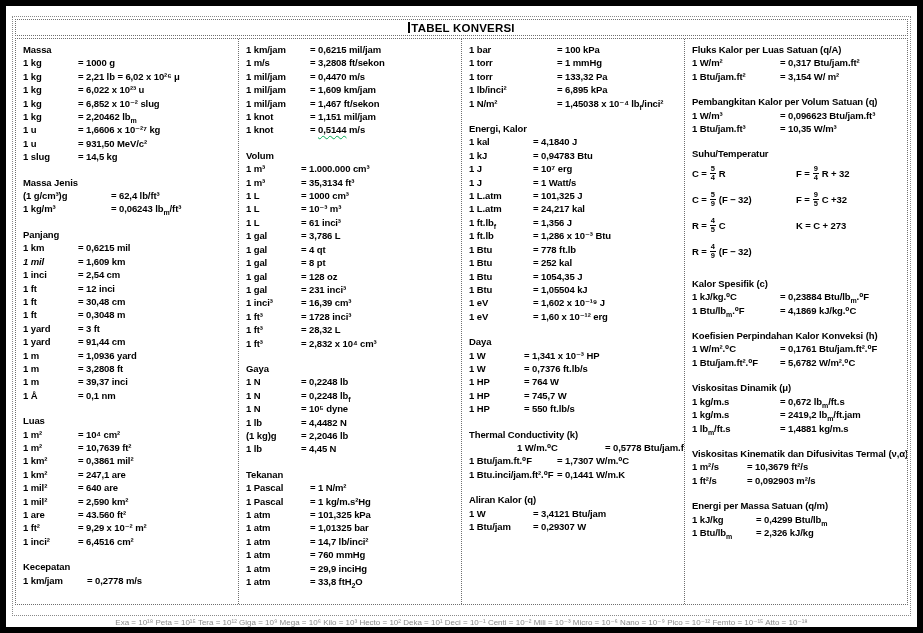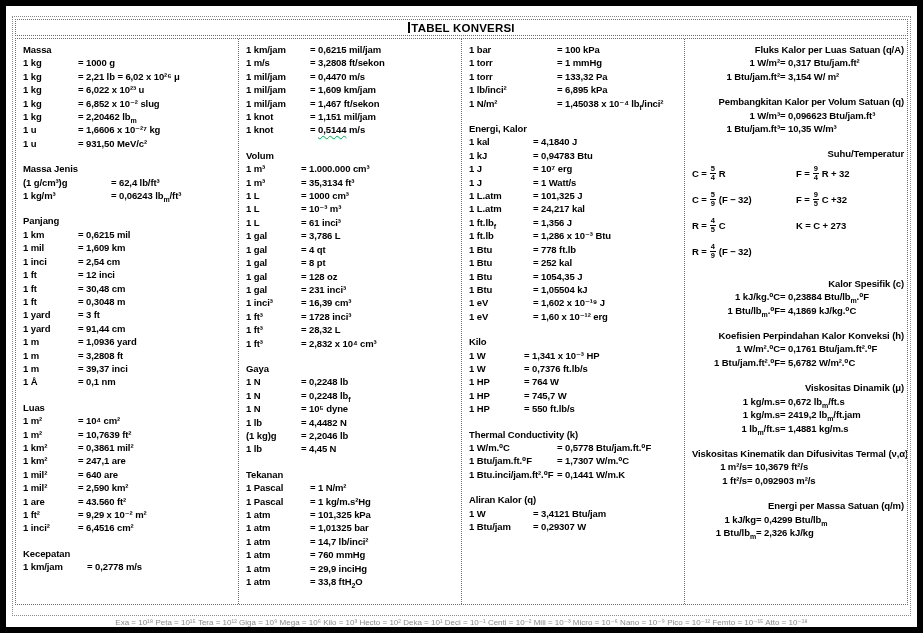--- a/index.html
+++ b/index.html
@@ -21,21 +21,21 @@
   .title-wrap{display:flex;}
   .cursor{display:inline-block;width:2px;height:11px;background:#000;margin-right:1px;}
   .page-title{font-size:11.5px;margin:0;letter-spacing:.2px;}
   .columns{
     display:flex;height:567px;margin-top:2px;border:1px dotted #6f6f6f;box-sizing:border-box;
   }
   .column{
     flex:1 1 0;padding:4px 3px 0 7px;border-right:1px dotted #6f6f6f;
     overflow:hidden;box-sizing:border-box;
   }
-  .column:last-child{border-right:none;text-align:right;}
+  .column:last-child{border-right:none;}
   .section{margin-bottom:12px;}
   .section:last-child{margin-bottom:0;}
   .sec-title{font-size:9.5px;line-height:13.4px;letter-spacing:-.1px;white-space:nowrap;}
   .row{display:flex;font-size:9.5px;line-height:13.4px;letter-spacing:-.1px;white-space:nowrap;}
   .unit{flex:0 0 auto;}
   .val{flex:0 0 auto;}
   sub{font-size:7px;line-height:0;}
   .wavy{
     text-decoration:underline wavy #00a651;
     text-decoration-thickness:1px;text-underline-offset:2px;
@@ -87,40 +87,44 @@
                 <span class="val">= 2,20462 lb<sub>m</sub></span>
               </div>
               <div class="row">
                 <span class="unit" style="min-width: 55px;">1 u</span>
                 <span class="val">= 1,6606 x 10⁻²⁷ kg</span>
               </div>
               <div class="row">
                 <span class="unit" style="min-width: 55px;">1 u</span>
                 <span class="val">= 931,50 MeV/c²</span>
               </div>
+              <div class="row">
+                <span class="unit" style="min-width: 55px;">1 slug</span>
+                <span class="val">= 14,5 kg</span>
+              </div>
             </div>
             <div class="section">
               <div class="sec-title">Massa Jenis</div>
               <div class="row">
                 <span class="unit" style="min-width: 88px;">(1 g/cm³)g</span>
                 <span class="val">= 62,4 lb/ft³</span>
               </div>
               <div class="row">
                 <span class="unit" style="min-width: 88px;">1 kg/m³</span>
                 <span class="val">= 0,06243 lb<sub>m</sub>/ft³</span>
               </div>
             </div>
             <div class="section">
               <div class="sec-title">Panjang</div>
               <div class="row">
                 <span class="unit" style="min-width: 55px;">1 km</span>
                 <span class="val">= 0,6215 mil</span>
               </div>
               <div class="row">
-                <span class="unit" style="min-width: 55px;">1 mil</span>
+                <span class="unit" style="min-width: 55px; font-style: italic;">1 mil</span>
                 <span class="val">= 1,609 km</span>
               </div>
               <div class="row">
                 <span class="unit" style="min-width: 55px;">1 inci</span>
                 <span class="val">= 2,54 cm</span>
               </div>
               <div class="row">
                 <span class="unit" style="min-width: 55px;">1 ft</span>
                 <span class="val">= 12 inci</span>
               </div>
@@ -433,21 +437,21 @@
               <div class="row">
                 <span class="unit" style="min-width: 64px;">1 eV</span>
                 <span class="val">= 1,602 x 10⁻¹⁹ J</span>
               </div>
               <div class="row">
                 <span class="unit" style="min-width: 64px;">1 eV</span>
                 <span class="val">= 1,60 x 10⁻¹² erg</span>
               </div>
             </div>
             <div class="section">
-              <div class="sec-title">Kilo</div>
+              <div class="sec-title">Daya</div>
               <div class="row">
                 <span class="unit" style="min-width: 55px;">1 W</span>
                 <span class="val">= 1,341 x 10⁻³ HP</span>
               </div>
               <div class="row">
                 <span class="unit" style="min-width: 55px;">1 W</span>
                 <span class="val">= 0,7376 ft.lb/s</span>
               </div>
               <div class="row">
                 <span class="unit" style="min-width: 55px;">1 HP</span>
@@ -458,21 +462,21 @@
                 <span class="val">= 745,7 W</span>
               </div>
               <div class="row">
                 <span class="unit" style="min-width: 55px;">1 HP</span>
                 <span class="val">= 550 ft.lb/s</span>
               </div>
             </div>
             <div class="section">
               <div class="sec-title">Thermal Conductivity (k)</div>
               <div class="row">
-                <span class="unit" style="min-width: 88px;">1 W/m.⁰C</span>
+                <span class="unit" style="min-width: 88px; margin-left: 48px;">1 W/m.⁰C</span>
                 <span class="val">= 0,5778 Btu/jam.ft.⁰F</span>
               </div>
               <div class="row">
                 <span class="unit" style="min-width: 88px;">1 Btu/jam.ft.⁰F</span>
                 <span class="val">= 1,7307 W/m.⁰C</span>
               </div>
               <div class="row">
                 <span class="unit" style="min-width: 88px;">1 Btu.inci/jam.ft².⁰F</span>
                 <span class="val">= 0,1441 W/m.K</span>
               </div>

